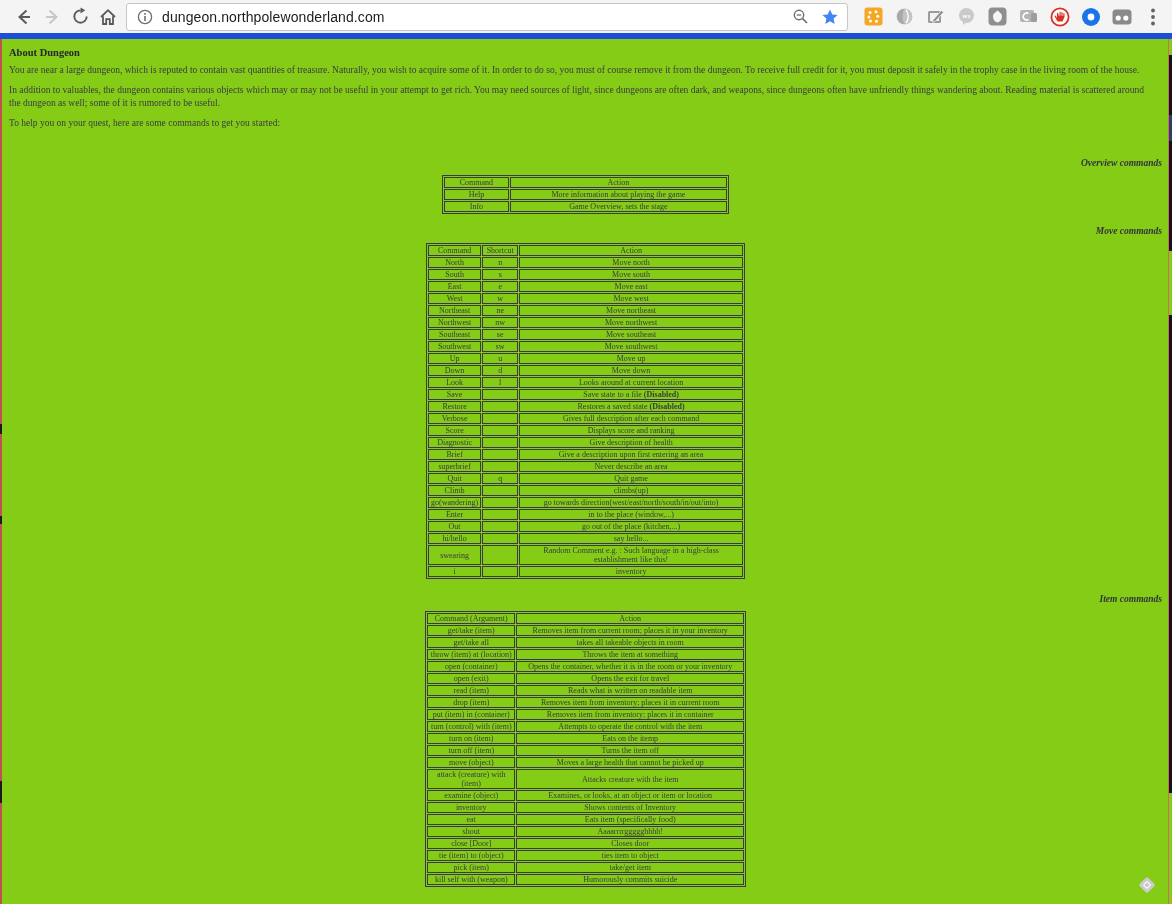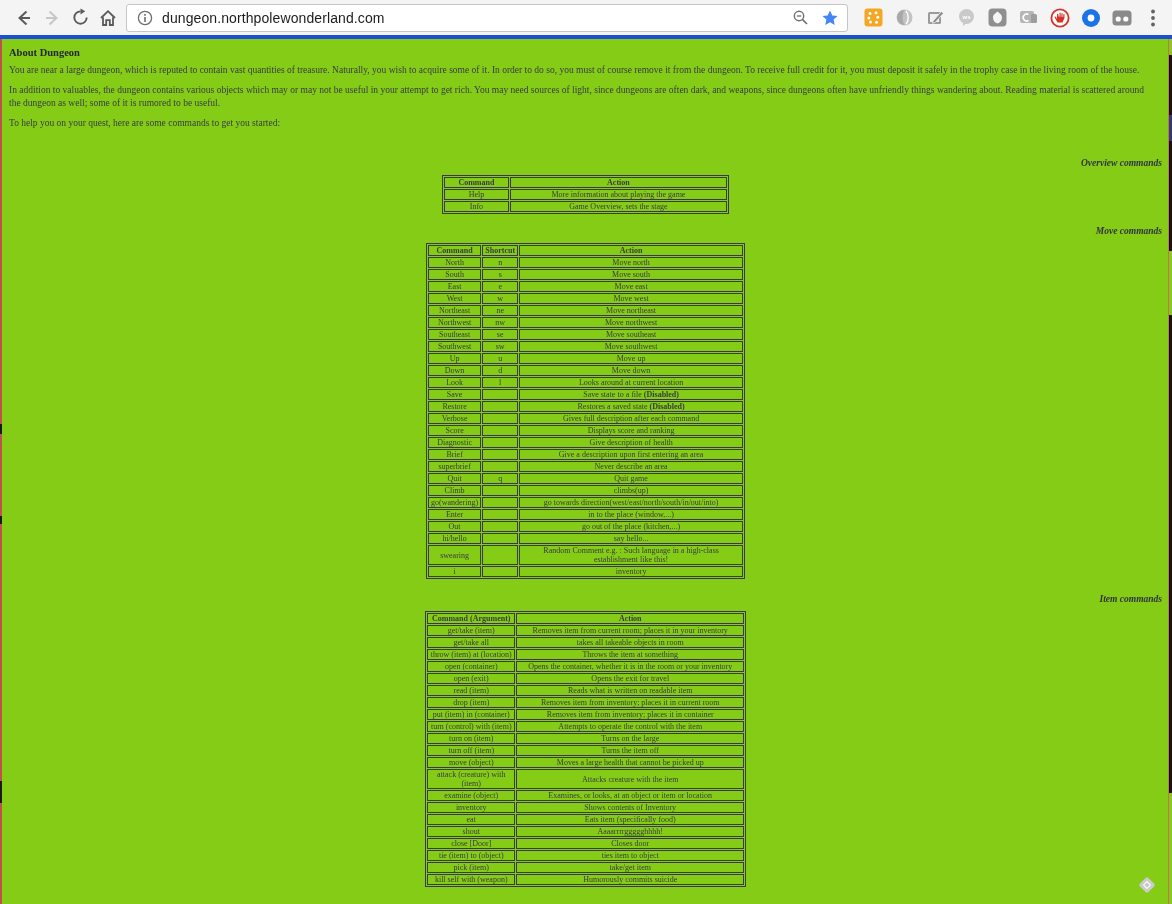--- a/index.html
+++ b/index.html
@@ -1,20 +1,20 @@
 <!DOCTYPE html>
 <html><head>
 <meta charset="utf-8">
 <style>
   * { box-sizing: border-box; }
   html,body { margin:0; padding:0; width:1172px; height:904px; overflow:hidden; background:#fff; }
 
   
   .toolbar {
-    height:39px; background:#f4f4f4; border-bottom:4px solid #1d4ed8;
+    height:39px; background:#f4f4f4; border-bottom:6px solid #1d4ed8;
     display:flex; align-items:center; padding:0 8px 0 10px;
     font-family:"Liberation Sans", sans-serif;
   }
   .nav-btn { width:28px; height:28px; display:flex; align-items:center; justify-content:center; flex:0 0 auto; border-radius:14px; }
   .nav-btn svg { display:block; }
   .omnibox {
     flex:0 0 722px; height:28px; margin-left:4px; background:#fff;
     border:1px solid #c6c6c6; border-radius:3px;
     display:flex; align-items:center; padding:0 8px 0 10px;
   }
@@ -46,21 +46,21 @@
   table.cmd {
     border-collapse:separate; border-spacing:1px;
     border:1px solid #3a3a44; margin:0 auto 0 auto;
     table-layout:fixed;
   }
   table.cmd th, table.cmd td {
     border:1px solid #3a3a44; font-size:8px; line-height:9px;
     padding:0 2px; height:9px; text-align:center; font-weight:normal;
     overflow:hidden;
   }
-  table.cmd th { font-weight:bold; }
+  table.cmd th { font-weight:normal; }
   table.cmd td b { font-weight:bold; }
 
   
   .edge-left  { position:absolute; left:0;  top:39px; width:2px; height:865px; background:#c0514d; z-index:5; }
   .edge-right { position:absolute; right:3px; top:39px; width:1px; height:865px; background:#cf6b66; z-index:5; }
   .edge-black { position:absolute; right:0; width:3px; background:#141414; z-index:6; }
   .edge-blue  { position:absolute; right:0; width:3px; background:#2d3f66; z-index:7; }
   .edge-tick  { position:absolute; left:0; width:2px; background:#1a1a1a; z-index:6; }
 
   .float-widget {
@@ -404,21 +404,21 @@
         <tr>
           <td>put (item) in (container)</td>
           <td>Removes item from inventory; places it in container</td>
         </tr>
         <tr>
           <td>turn (control) with (item)</td>
           <td>Attempts to operate the control with the item</td>
         </tr>
         <tr>
           <td>turn on (item)</td>
-          <td>Turns on the large</td>
+          <td>Eats on the itemp</td>
         </tr>
         <tr>
           <td>turn off (item)</td>
           <td>Turns the item off</td>
         </tr>
         <tr>
           <td>move (object)</td>
           <td>Moves a large health that cannot be picked up</td>
         </tr>
         <tr>

